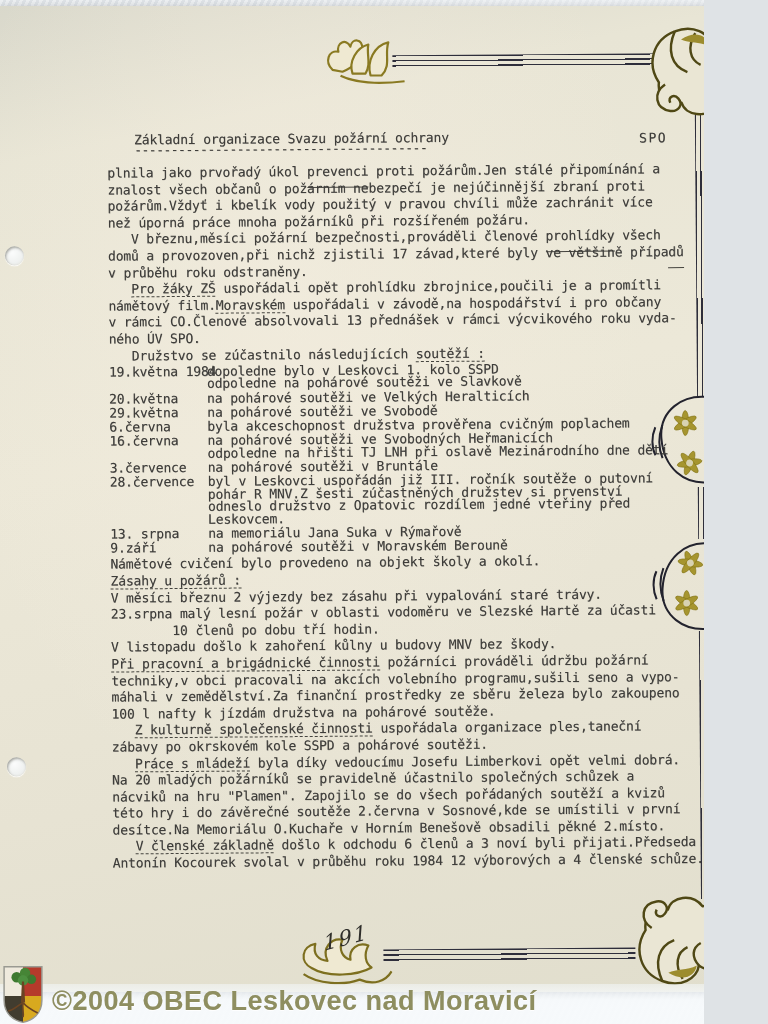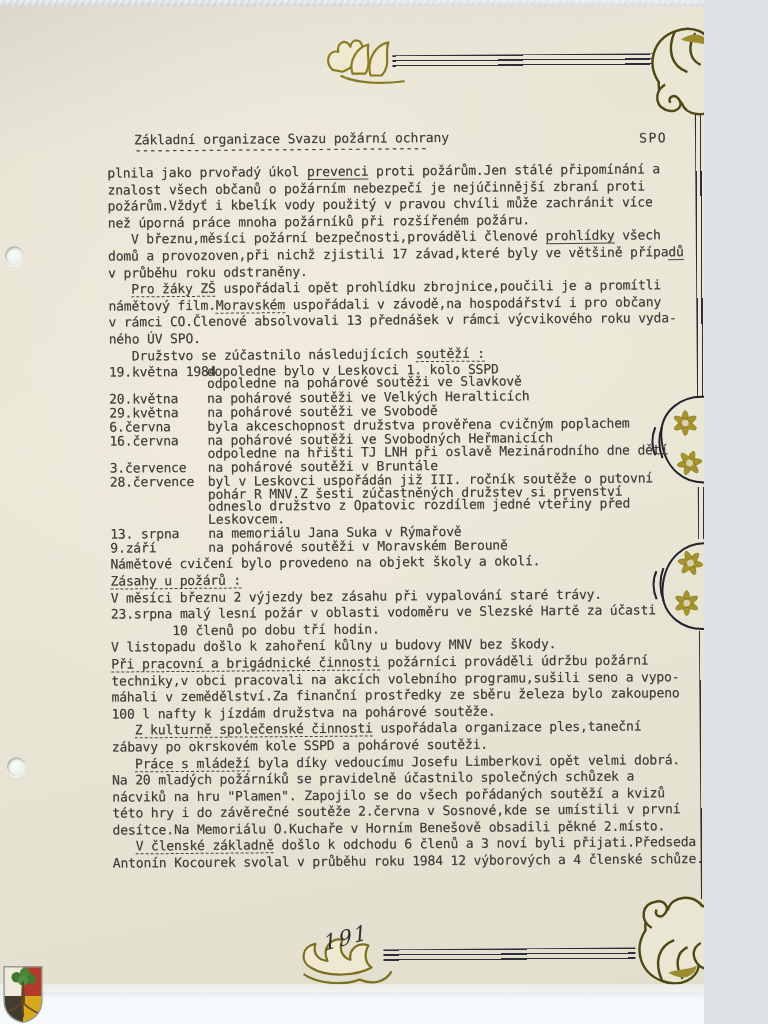--- a/index.html
+++ b/index.html
@@ -13,21 +13,21 @@
     background:
       radial-gradient(ellipse at 40% 30%, rgba(245,238,224,.55) 0%, rgba(245,238,224,0) 55%),
       linear-gradient(168deg,#d9d8cb 0%,#e8e5d5 14%,#ece8d8 42%,#e7e3d3 72%,#e1decd 100%);
     box-shadow:4px 3px 10px rgba(95,100,108,.5);}
   .content{position:absolute;left:0;top:0;width:756px;height:986px;
     transform:rotate(-0.45deg);transform-origin:75% 0;color:#3e3d3a;}
 
   
   .tw{font-size:13px;letter-spacing:-0.15px;text-shadow:0.3px 0.3px 0.4px rgba(55,55,55,.45);}
   .tl{line-height:16.6px;white-space:pre-wrap;}
-  .us{border-bottom:1.3px solid #45443f;padding-bottom:0px;}
+  .us{border-bottom:1.3px solid #45443f;padding-bottom:8px;}
   .ud{border-bottom:1.3px dashed #45443f;padding-bottom:0px;}
   .doc{position:absolute;left:112px;top:156px;width:612px;}
   .hdr-title{position:absolute;left:139px;top:123px;}
   .hdr-dashes{position:absolute;left:139px;top:133px;letter-spacing:-0.5px;}
   .hdr-spo{position:absolute;left:644px;top:125px;letter-spacing:1.5px;}
   .row{display:flex;margin:1.6px 0;}
   .rdate{width:98px;flex:none;white-space:pre;}
   .rl{line-height:12.6px;white-space:pre-wrap;}
   .rtext{flex:1;}
   .row .rdate{line-height:12.6px;}
@@ -266,13 +266,14 @@
     <path d="M2,2 H38 V34 C38,47 29,53 20,55 C11,53 2,47 2,34 Z" fill="none" stroke="#9a9a92" stroke-width="1.4"></path>
     <g>
       <circle cx="14" cy="12" r="5" fill="#3e7a30"></circle>
       <circle cx="22" cy="8" r="5" fill="#468536"></circle>
       <circle cx="28" cy="14" r="4.5" fill="#3e7a30"></circle>
       <circle cx="20" cy="15" r="5" fill="#4d9040"></circle>
       <path d="M19,16 L21,16 L22,36 L18,36 Z" fill="#6b4423"></path>
       <path d="M20,36 C14,40 10,44 6,44 M20,36 C24,41 30,44 34,46 M20,36 C19,42 21,46 20,50" stroke="#6b4423" stroke-width="1.6" fill="none"></path>
     </g>
   </svg>
+  <div class="wm-text">©2004 OBEC Leskovec nad Moravicí</div>
 </div>
 
 </body></html>

